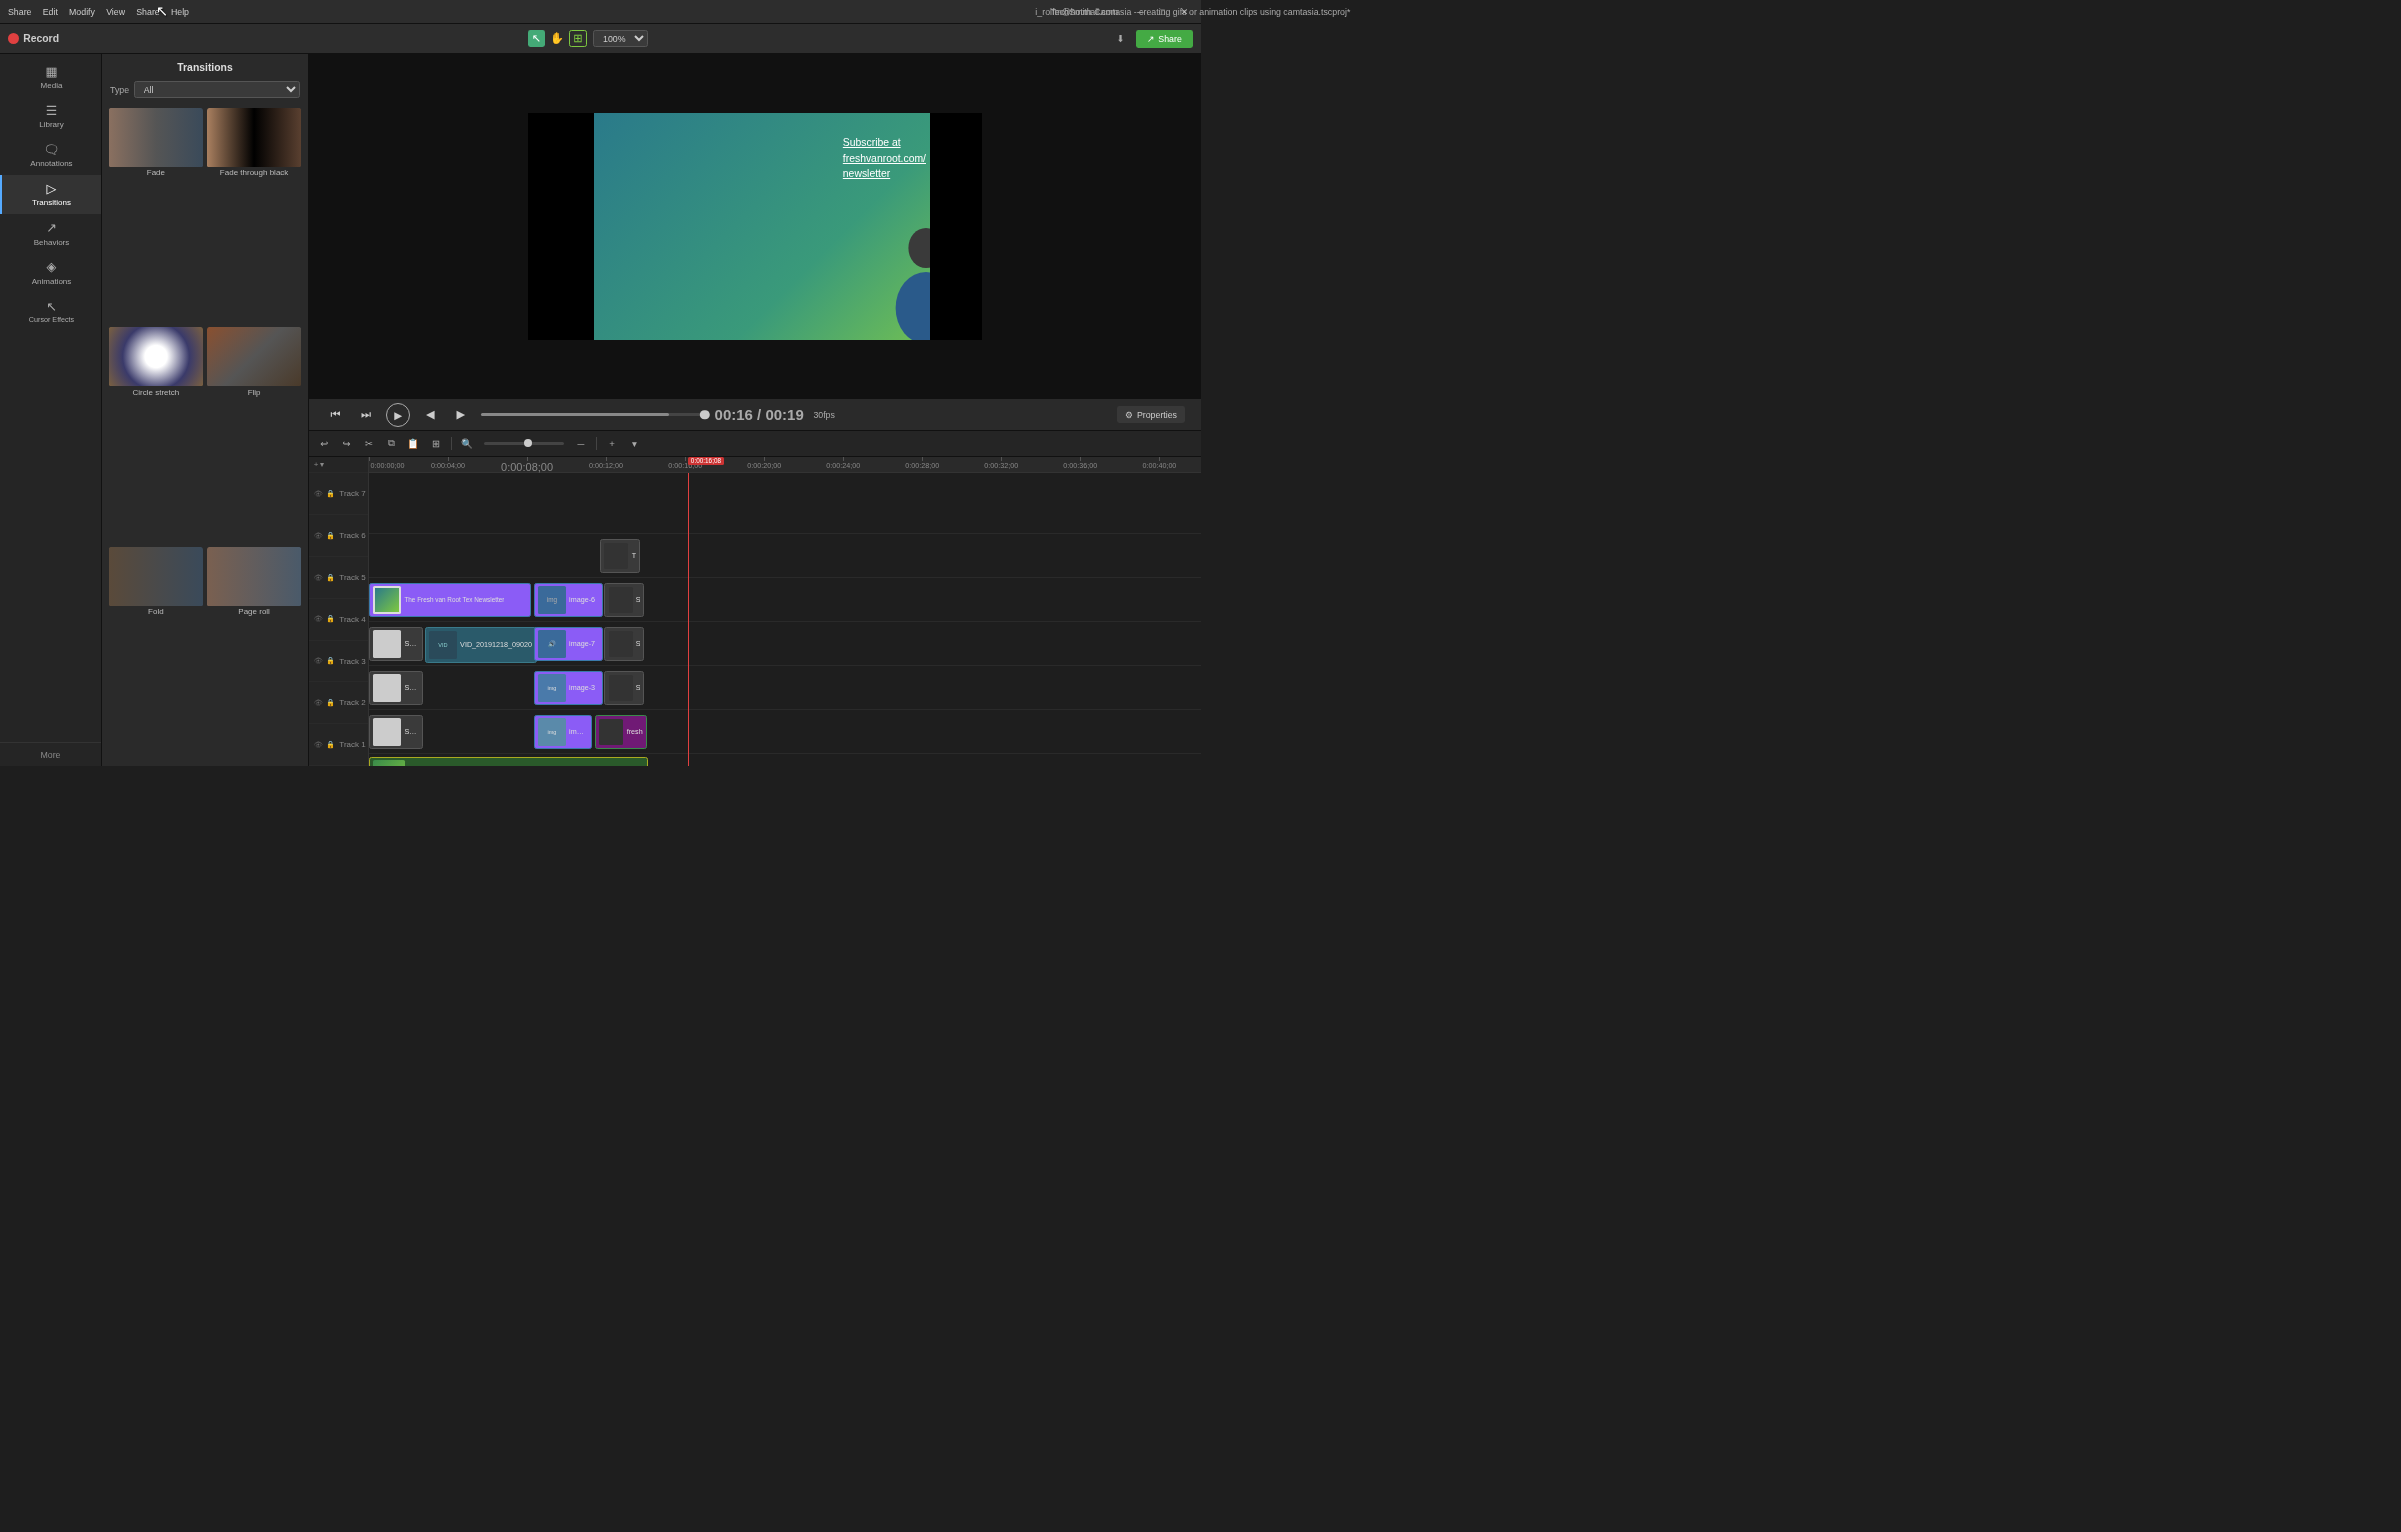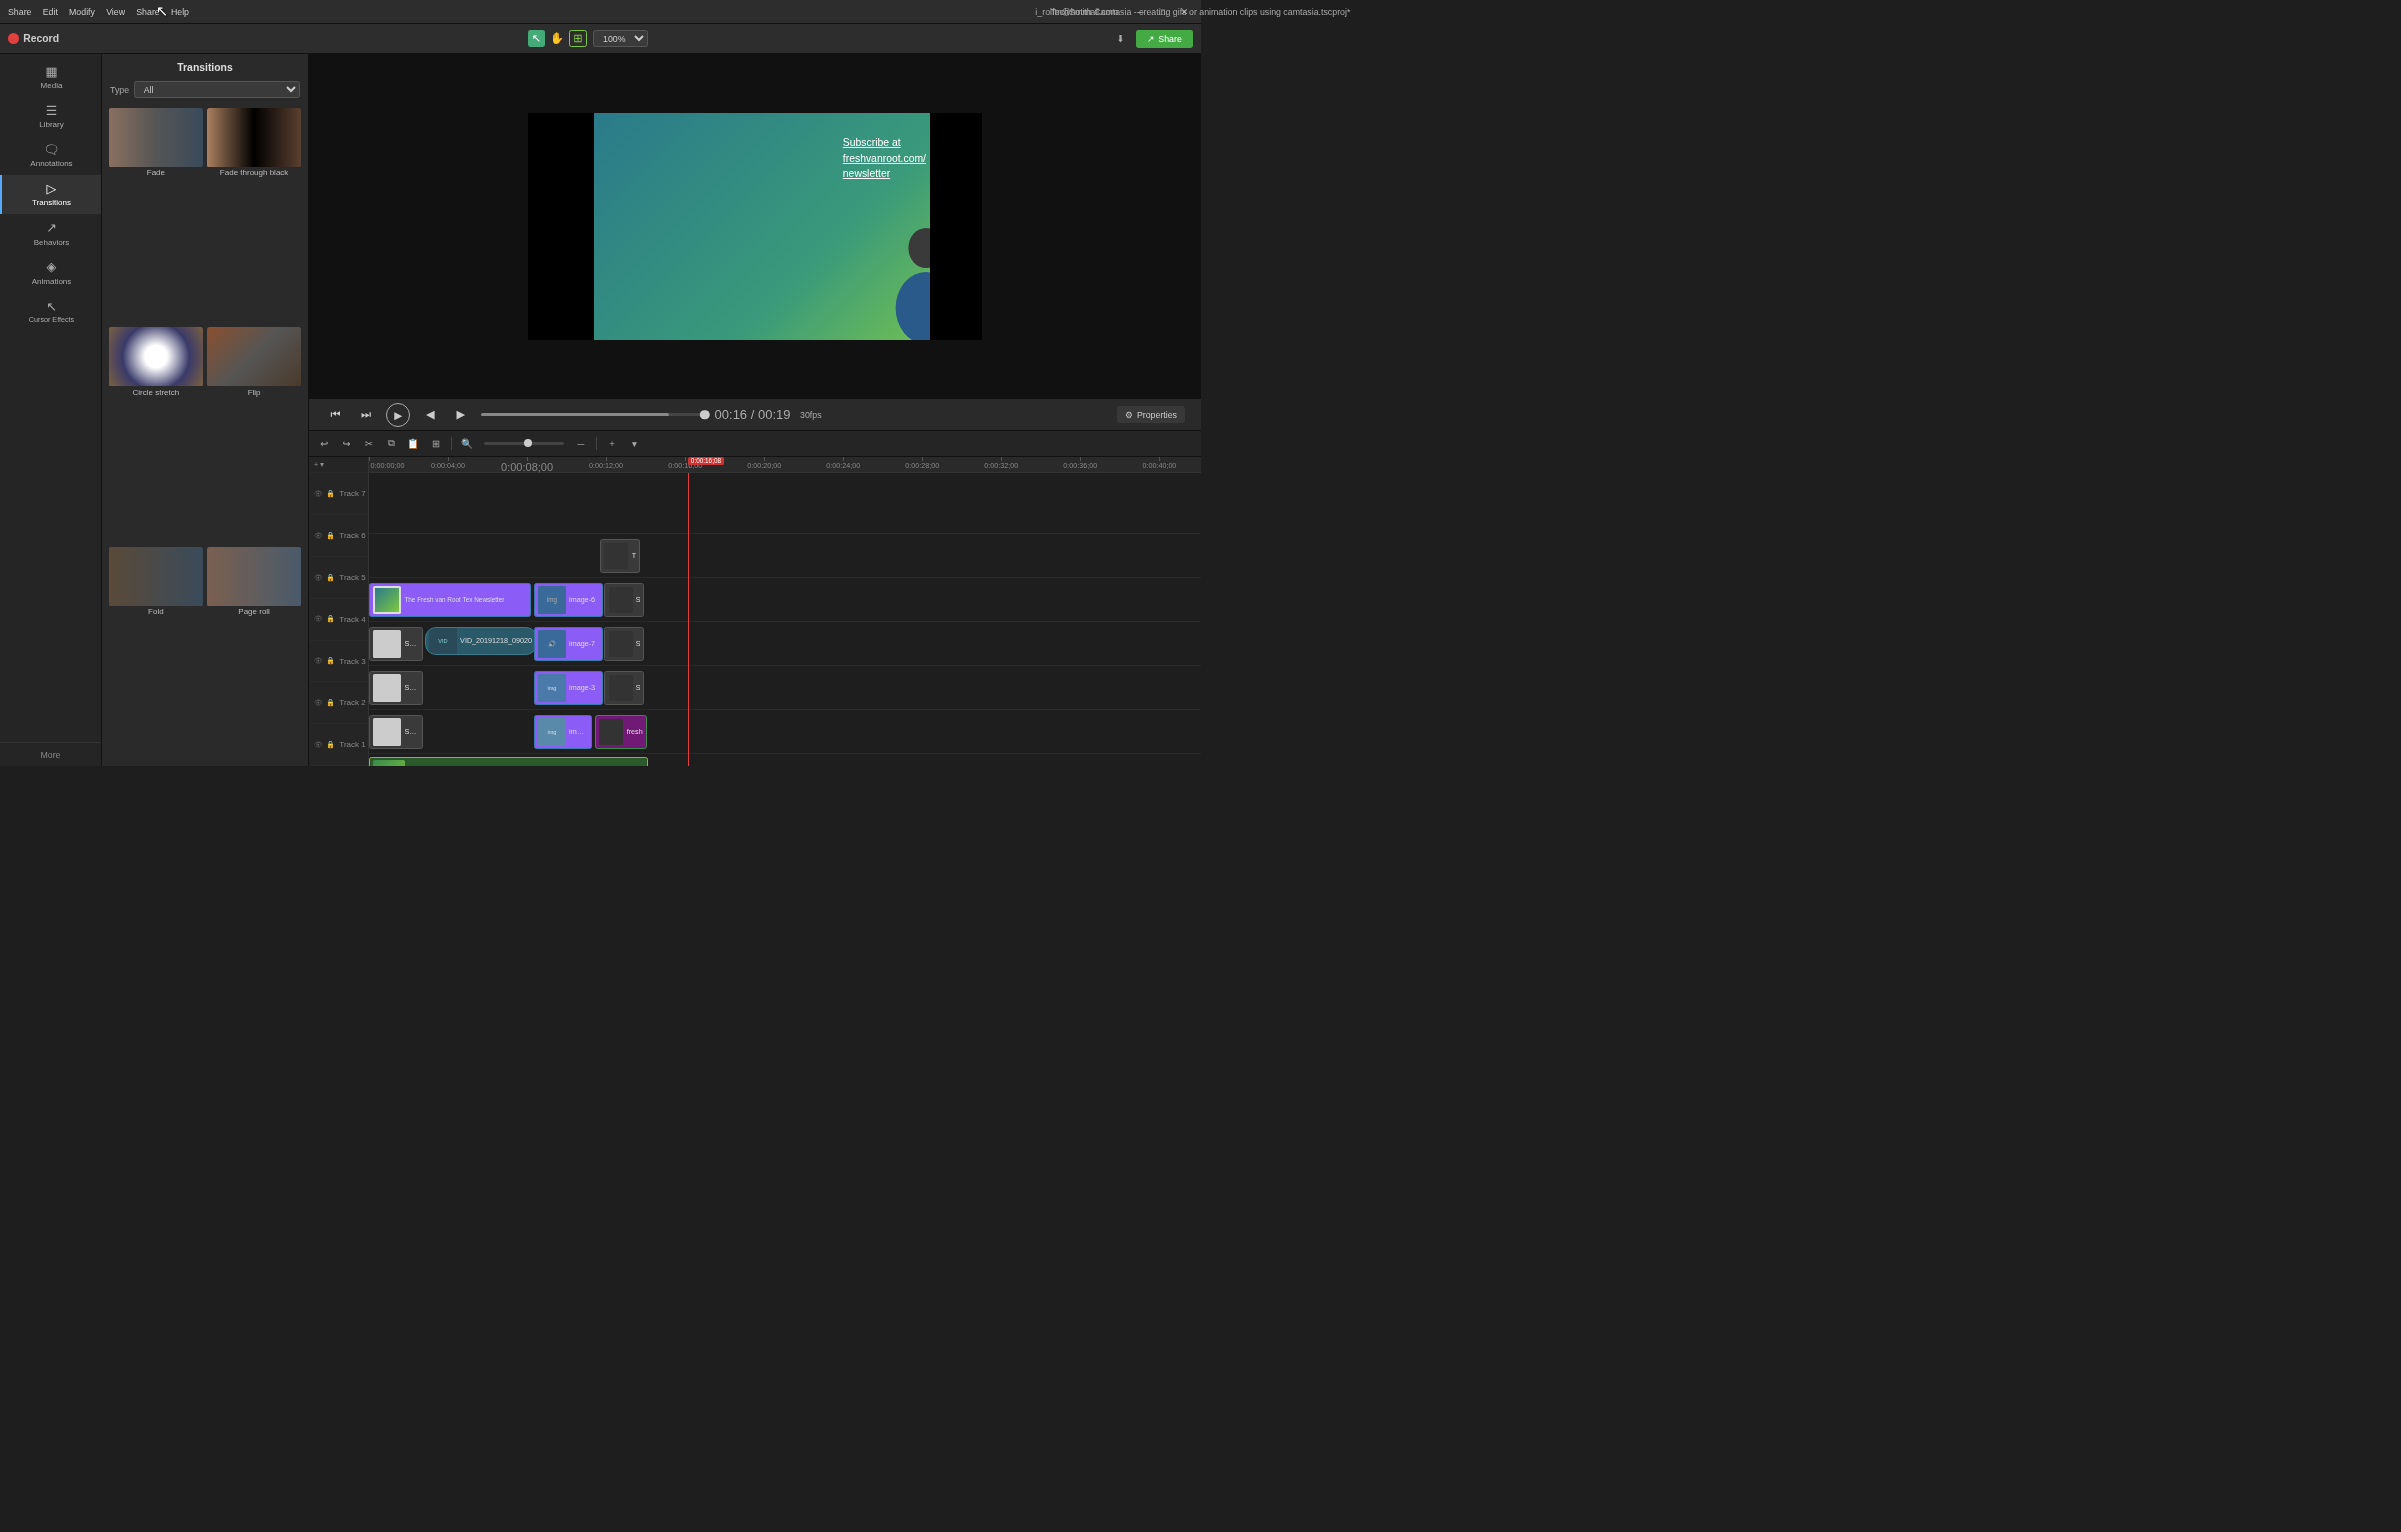--- a/index.html
+++ b/index.html
@@ -51,21 +51,21 @@
     .preview-text { position: absolute; top: 22.4px; right: 56px; color: #fff; font-size: 10.4px; line-height: 1.5; text-decoration: underline; }
     .preview-right-bar { position: absolute; right: 0; top: 0; width: 52px; height: 100%; background: #000; }
 
     
     #transport { background: #2a2a2a; height: 32px; display: flex; align-items: center; justify-content: center; gap: 9.6px; border-top: 0.8px solid #111; padding: 0 16px; }
     .transport-btn { width: 21px; height: 21px; display: flex; align-items: center; justify-content: center; cursor: pointer; color: #ccc; font-size: 11.2px; border-radius: 50%; }
     .transport-btn.play { background: transparent; border: 1.6px solid #aaa; width: 24px; height: 24px; font-size: 10.4px; }
     .progress-bar { flex: 1; max-width: 224px; height: 3.2px; background: #444; border-radius: 1.6px; position: relative; cursor: pointer; }
     .progress-fill { width: 84%; height: 100%; background: #888; border-radius: 1.6px; }
     .progress-handle { position: absolute; right: 0; top: 50%; transform: translate(50%, -50%); width: 9.6px; height: 9.6px; background: #ccc; border-radius: 50%; }
-    .timecode { font-size: 13px; color: #aaa; min-width: 72px; }
+    .timecode { font-size: 15px; color: #aaa; min-width: 72px; font-weight: bold; }
     .fps-label { font-size: 8.8px; color: #aaa; }
     .properties-btn { margin-left: auto; display: flex; align-items: center; gap: 4px; color: #ccc; font-size: 8.8px; cursor: pointer; background: #383838; padding: 3.2px 8px; border-radius: 2.4px; }
 
     
     #timeline { height: 336px; background: #1e1e1e; display: flex; flex-direction: column; border-top: 0.8px solid #111; }
     #timeline-toolbar { height: 25.6px; background: #252525; display: flex; align-items: center; padding: 0 6.4px; gap: 4.8px; border-bottom: 0.8px solid #111; }
     .tl-btn { width: 17.6px; height: 17.6px; display: flex; align-items: center; justify-content: center; color: #aaa; cursor: pointer; font-size: 9.6px; border-radius: 2.4px; }
     .zoom-slider { width: 80px; height: 3.2px; background: #444; border-radius: 1.6px; position: relative; margin: 0 3.2px; }
     .zoom-handle { position: absolute; left: 55%; top: 50%; transform: translate(-50%, -50%); width: 8px; height: 8px; background: #ccc; border-radius: 50%; }
     .tl-separator { width: 0.8px; height: 12.8px; background: #444; margin: 0 1.6px; }
@@ -442,21 +442,21 @@
               </div>
             </div>
 
             <div class="track-row" style="height:44px;">
 
               <div class="clip clip-gray" style="left:0%;width:6.5%;top:4.8px;height:34px;">
                 <div class="clip-thumb thumb-white" style="width:28px;height:28px;background:#ccc;"></div>
                 <span class="clip-label">Shape</span>
               </div>
 
-              <div class="clip clip-teal" style="left:6.7%;width:13.5%;top:4.8px;height:28px;border-radius:11px;">
+              <div class="clip clip-teal" style="left:6.7%;width:13.5%;top:4.8px;height:36px;">
                 <div class="clip-thumb thumb-vid" style="width:28px;height:28px;background:#2a4a5a;display:flex;align-items:center;justify-content:center;font-size:5.6px;color:#8cc;">VID</div>
                 <span class="clip-label">VID_20191218_09020</span>
               </div>
 
               <div class="clip clip-blue" style="left:19.8%;width:8.3%;top:4.8px;height:34px;">
                 <div class="clip-thumb" style="width:28px;height:28px;background:#3a6a9a;display:flex;align-items:center;justify-content:center;font-size:6.4px;color:#aaa;">🔊</div>
                 <span class="clip-label">image-7</span>
               </div>
 
               <div class="clip clip-gray" style="left:28.3%;width:4.8%;top:4.8px;height:34px;">

